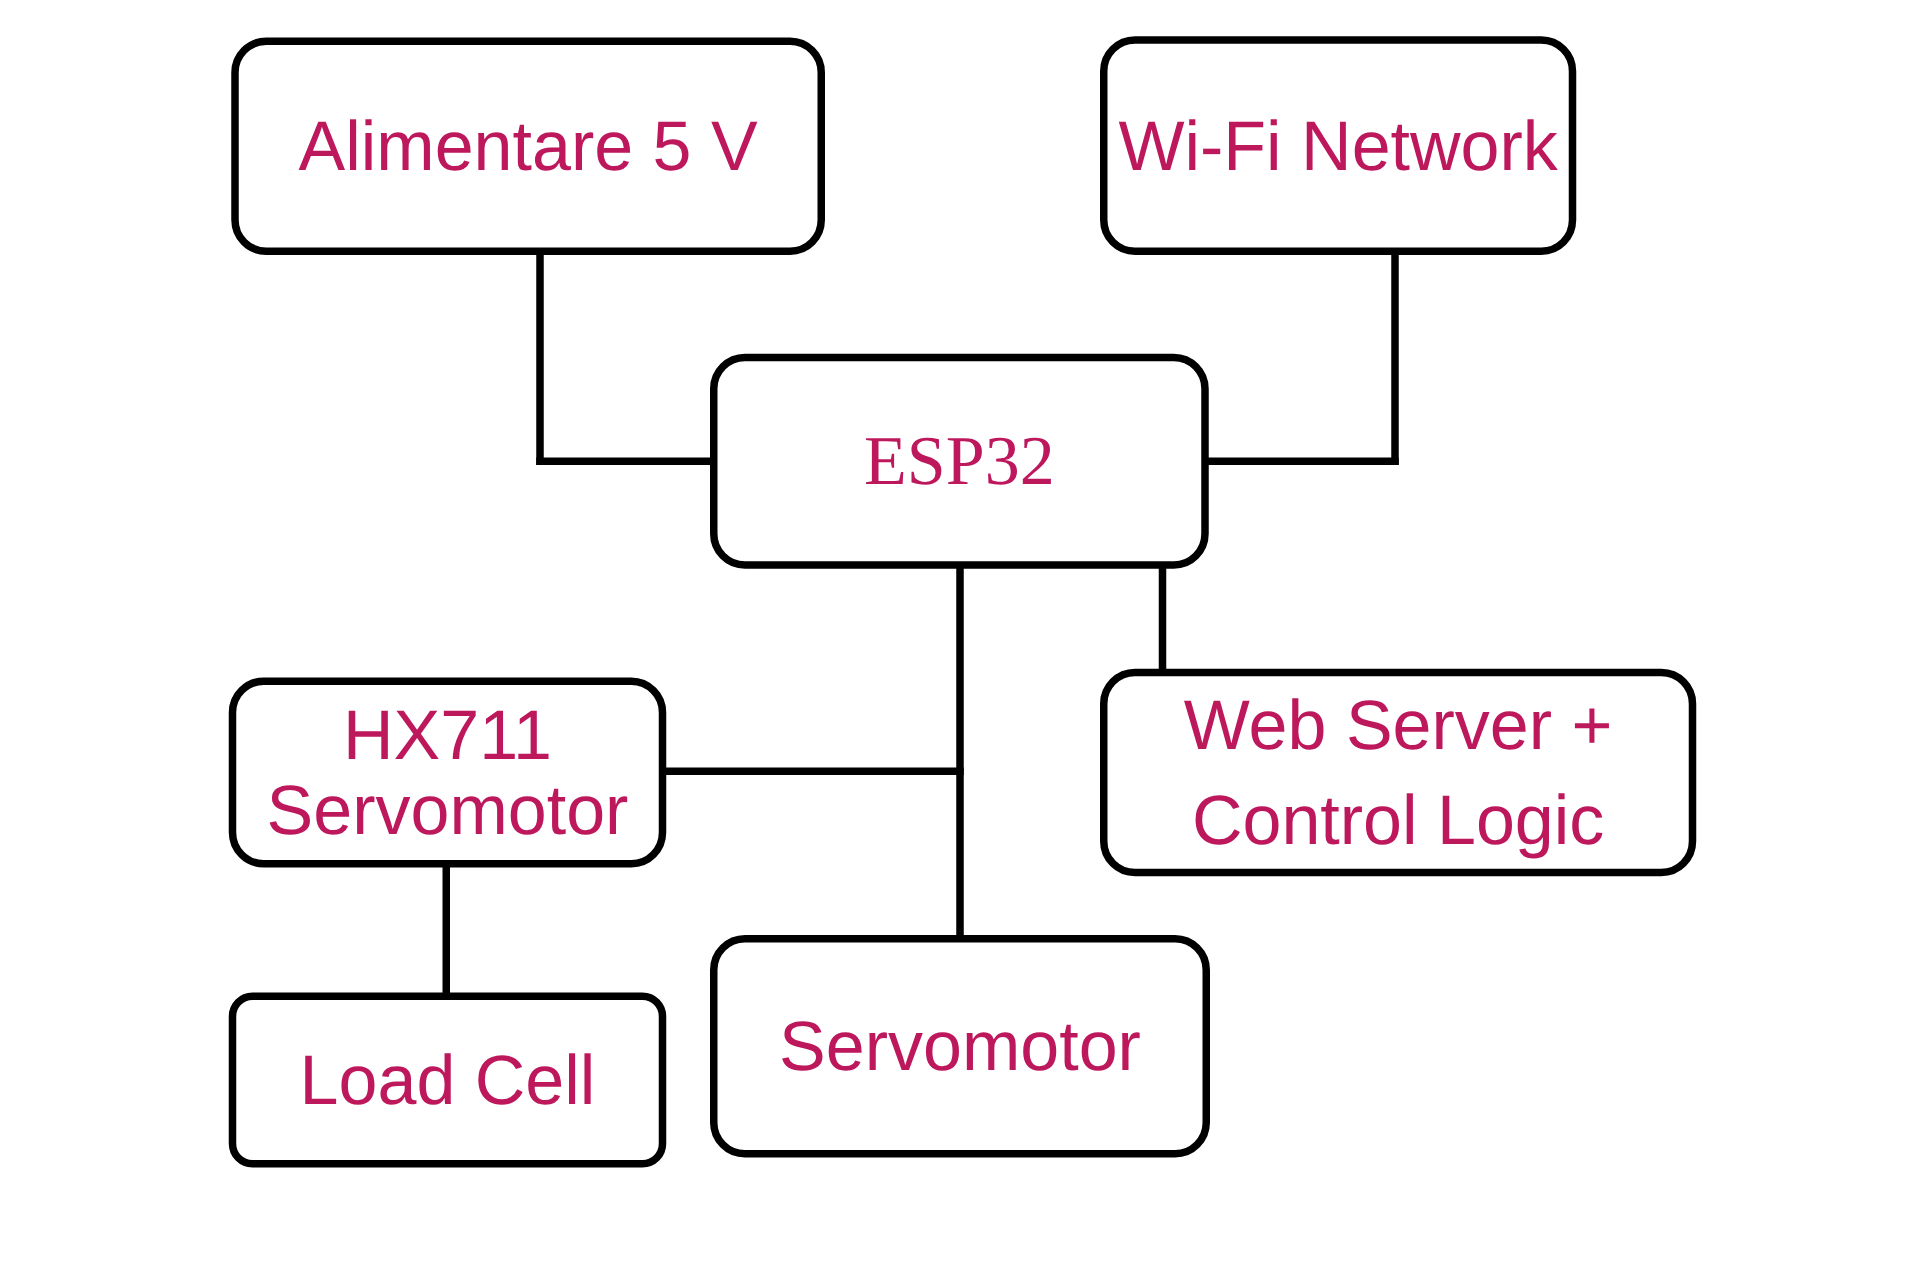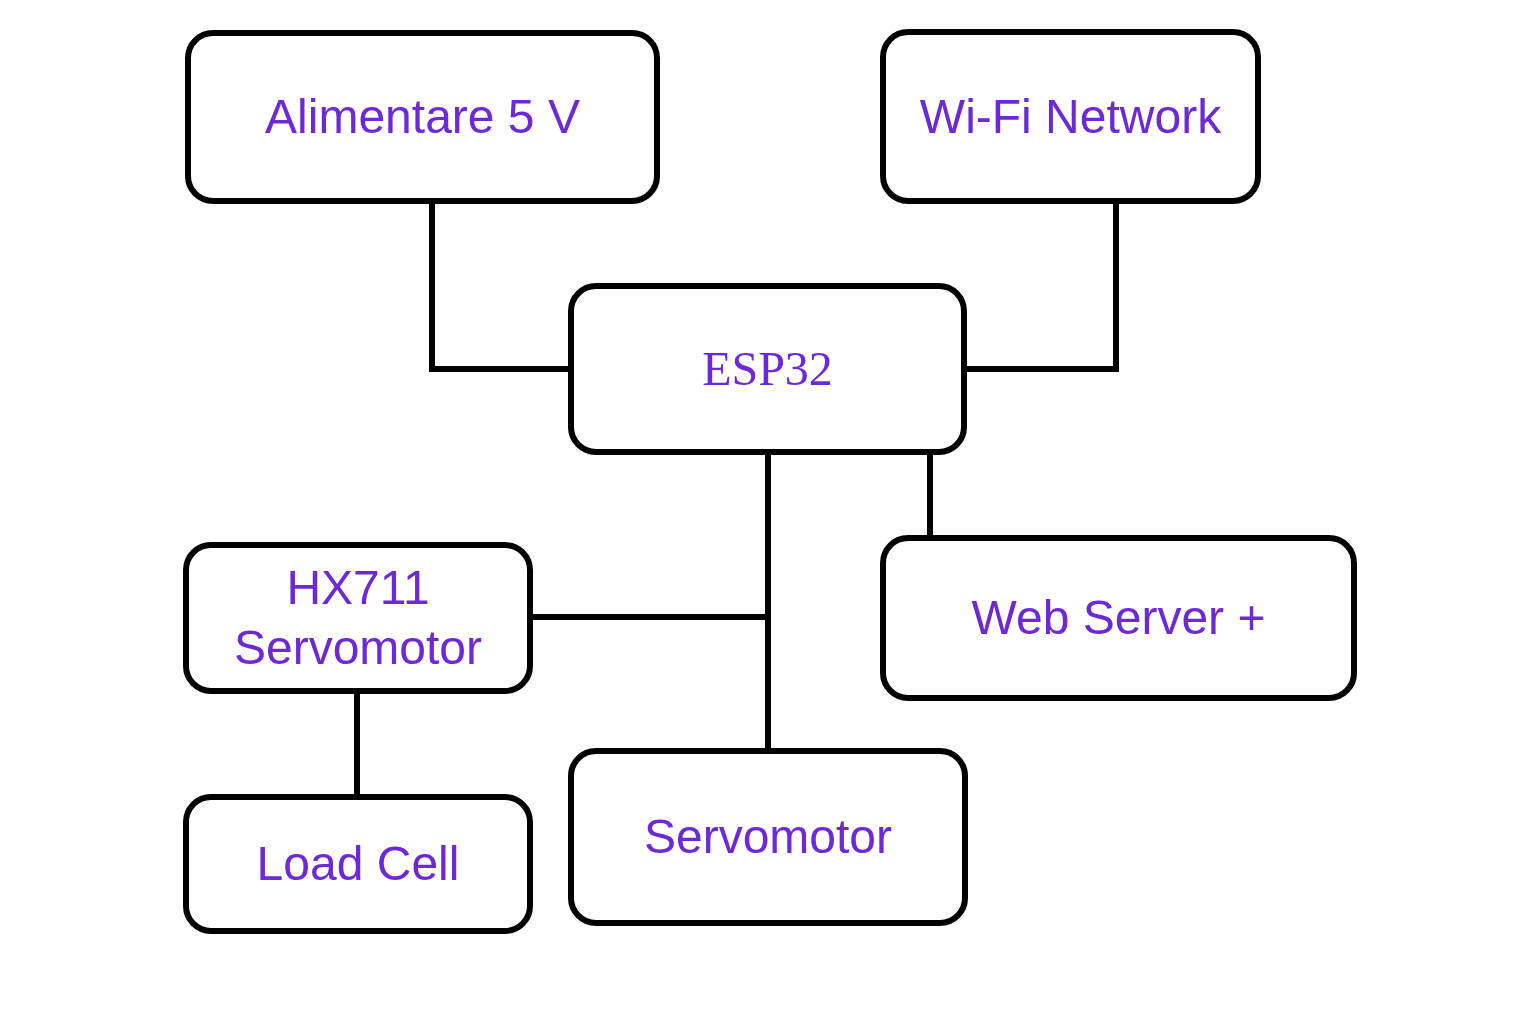--- a/index.html
+++ b/index.html
@@ -21,38 +21,38 @@
     background: #ffffff;
     border: 6px solid #000000;
     border-radius: 28px;
     display: flex;
     flex-direction: column;
     align-items: center;
     justify-content: center;
     z-index: 2;
   }
   .node .line {
-    font-size: 48px;
+    font-size: 56px;
     line-height: 60px;
-    color: #6d28d9;
+    color: #be185d;
     white-space: nowrap;
     text-align: center;
   }
   .conn {
     position: absolute;
     background: #000000;
     z-index: 1;
   }
   
   #n-alimentare { left: 185px; top: 30px;  width: 475px; height: 174px; }
   #n-wifi       { left: 880px; top: 29px;  width: 381px; height: 175px; }
   #n-esp32      { left: 568px; top: 283px; width: 399px; height: 172px; font-family: Liberation Serif, serif; }
   #n-hx711      { left: 183px; top: 542px; width: 350px; height: 152px; }
   #n-webserver  { left: 880px; top: 535px; width: 477px; height: 166px; gap: 16px; }
-  #n-loadcell   { left: 183px; top: 794px; width: 350px; height: 140px; }
+  #n-loadcell   { left: 183px; top: 794px; width: 350px; height: 140px; border-radius: 19px; }
   #n-servo      { left: 568px; top: 748px; width: 400px; height: 178px; }
   
   #e-alim-v  { left: 429px;  top: 200px; width: 6px;   height: 172px; }
   #e-alim-h  { left: 429px;  top: 366px; width: 143px; height: 6px; }
   #e-wifi-v  { left: 1113px; top: 200px; width: 6px;   height: 172px; }
   #e-wifi-h  { left: 963px;  top: 366px; width: 156px; height: 6px; }
   #e-servo-v { left: 765px;  top: 452px; width: 6px;   height: 340px; }
   #e-web-v   { left: 927px;  top: 452px; width: 6px;   height: 87px; }
   #e-hx-h    { left: 529px;  top: 614px; width: 242px; height: 6px; }
   #e-load-v  { left: 354px;  top: 690px; width: 6px;   height: 108px; }
@@ -83,20 +83,21 @@
     <div class="line">ESP32</div>
   </div>
 
   <div class="node" id="n-hx711">
     <div class="line">HX711</div>
     <div class="line">Servomotor</div>
   </div>
 
   <div class="node" id="n-webserver">
     <div class="line">Web Server +</div>
+    <div class="line">Control Logic</div>
   </div>
 
   <div class="node" id="n-loadcell">
     <div class="line">Load Cell</div>
   </div>
 
   <div class="node" id="n-servo">
     <div class="line">Servomotor</div>
   </div>
 

